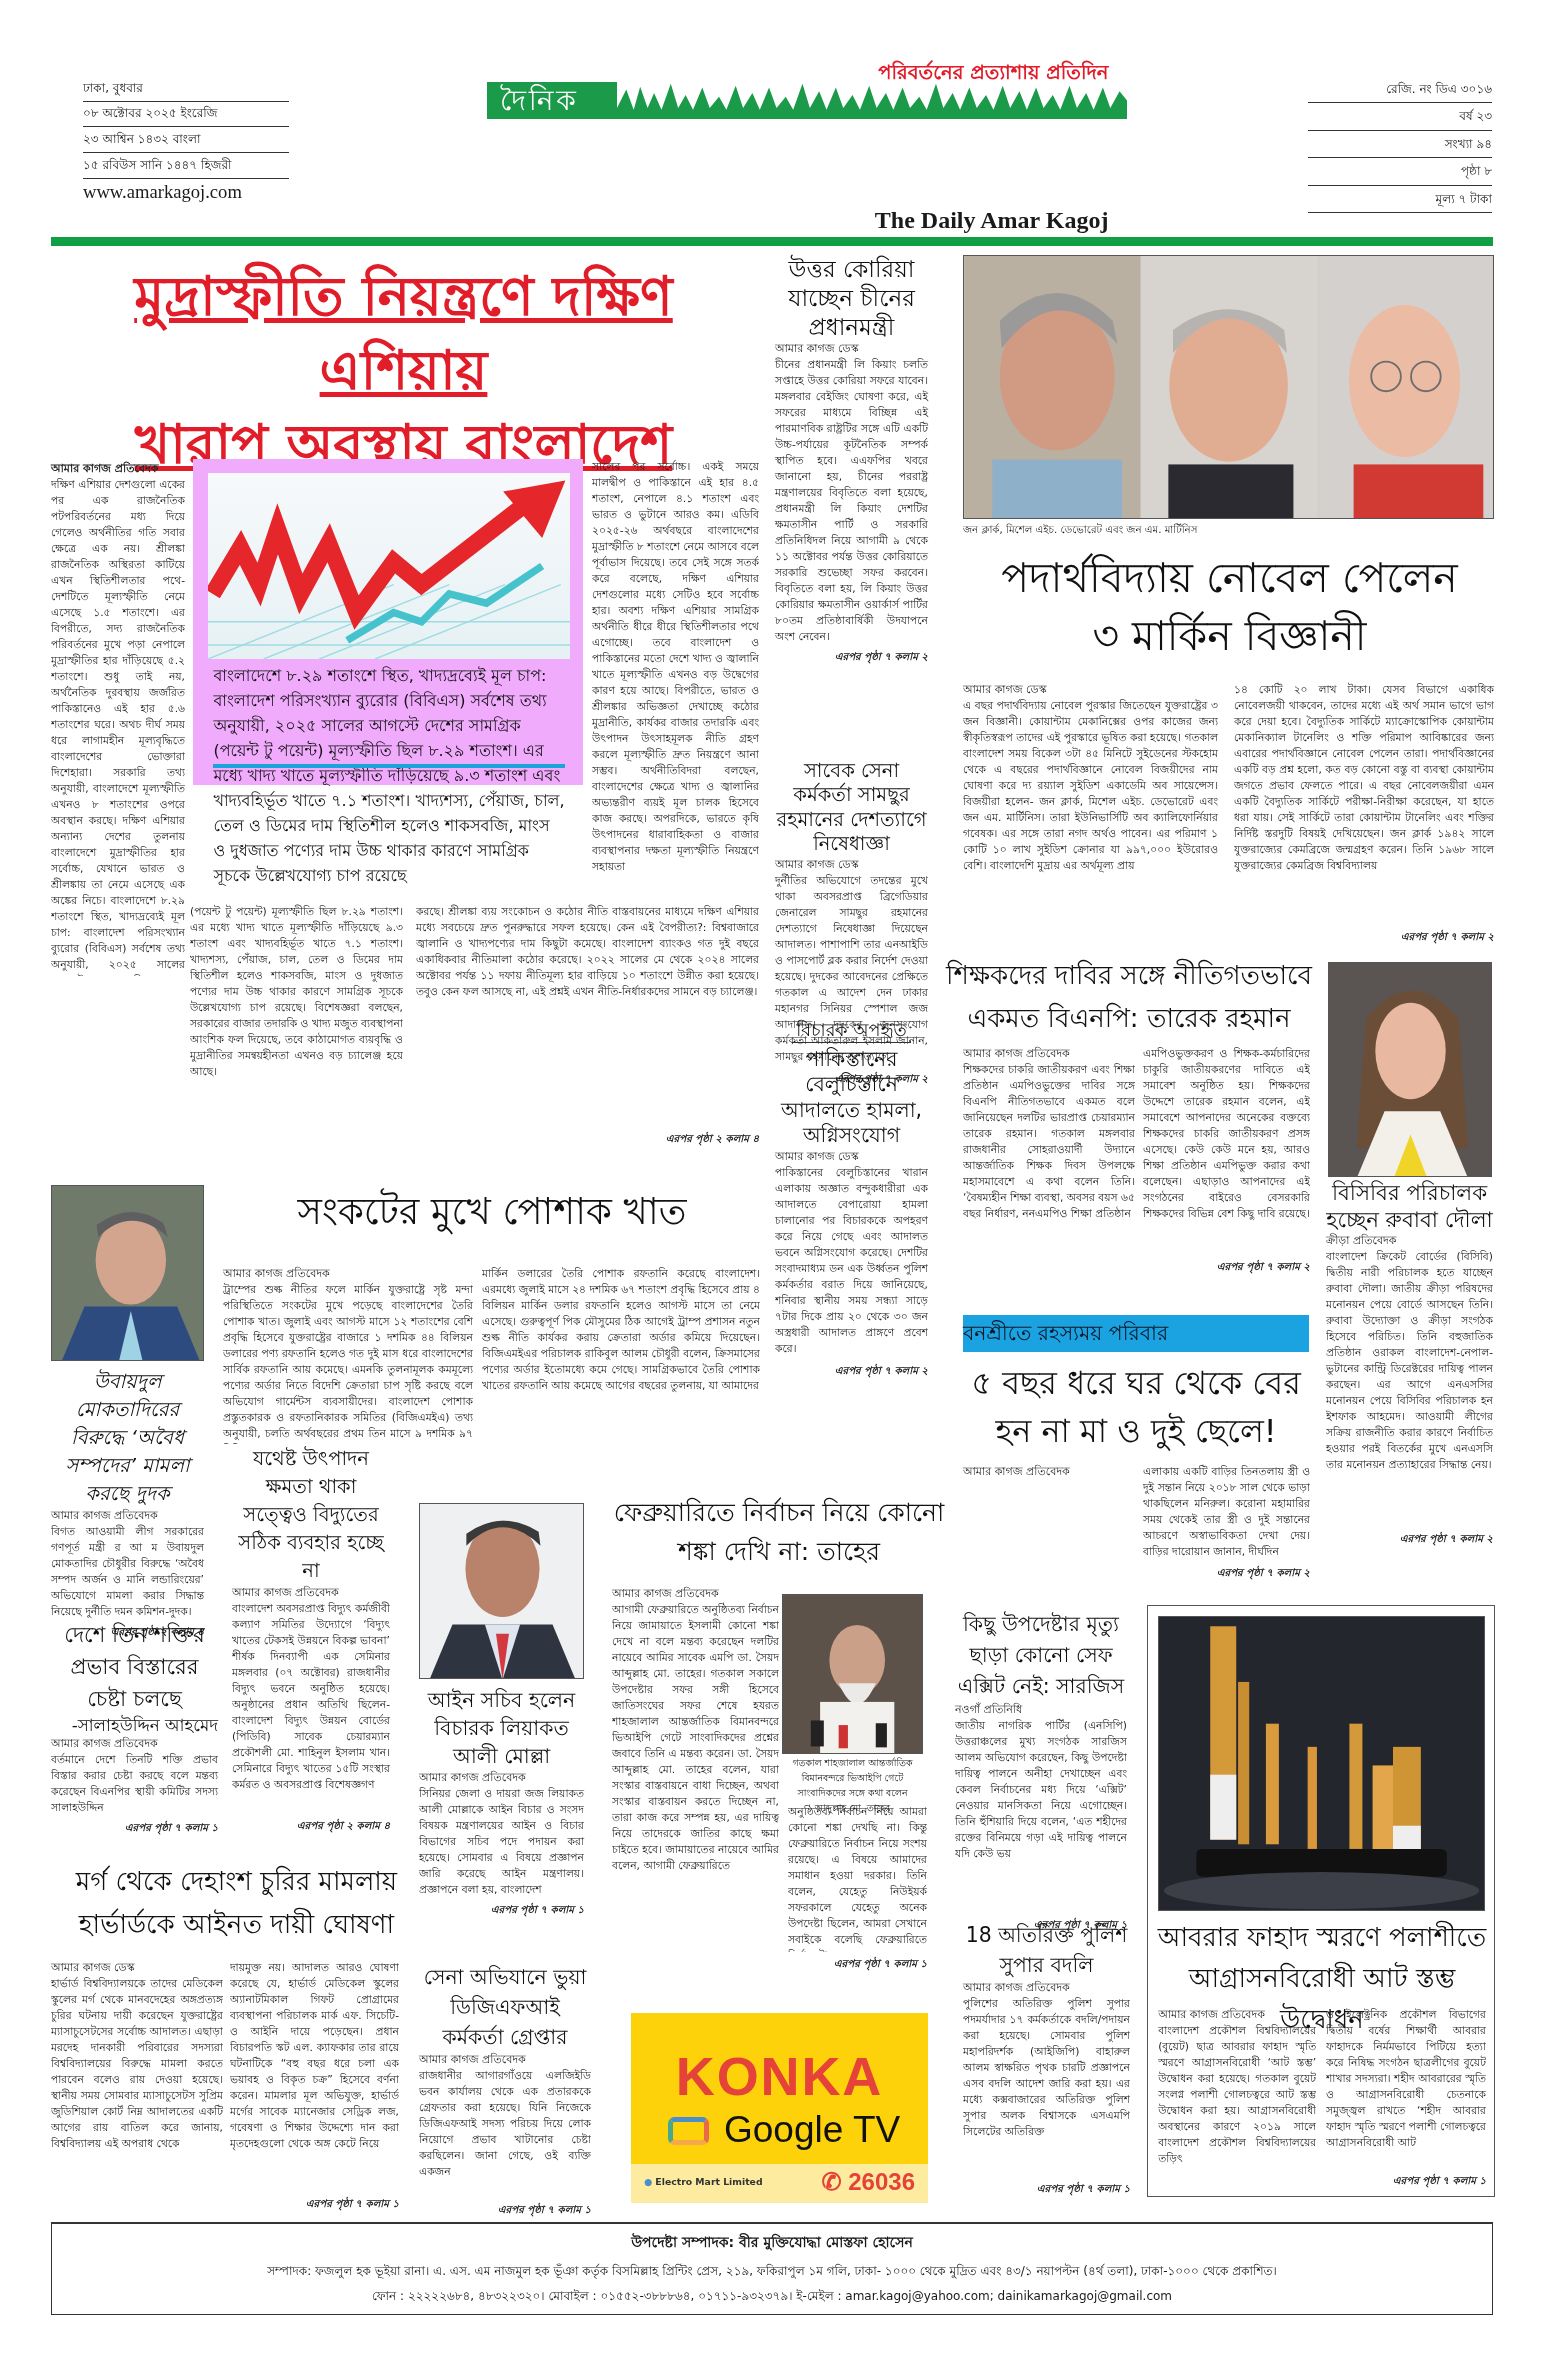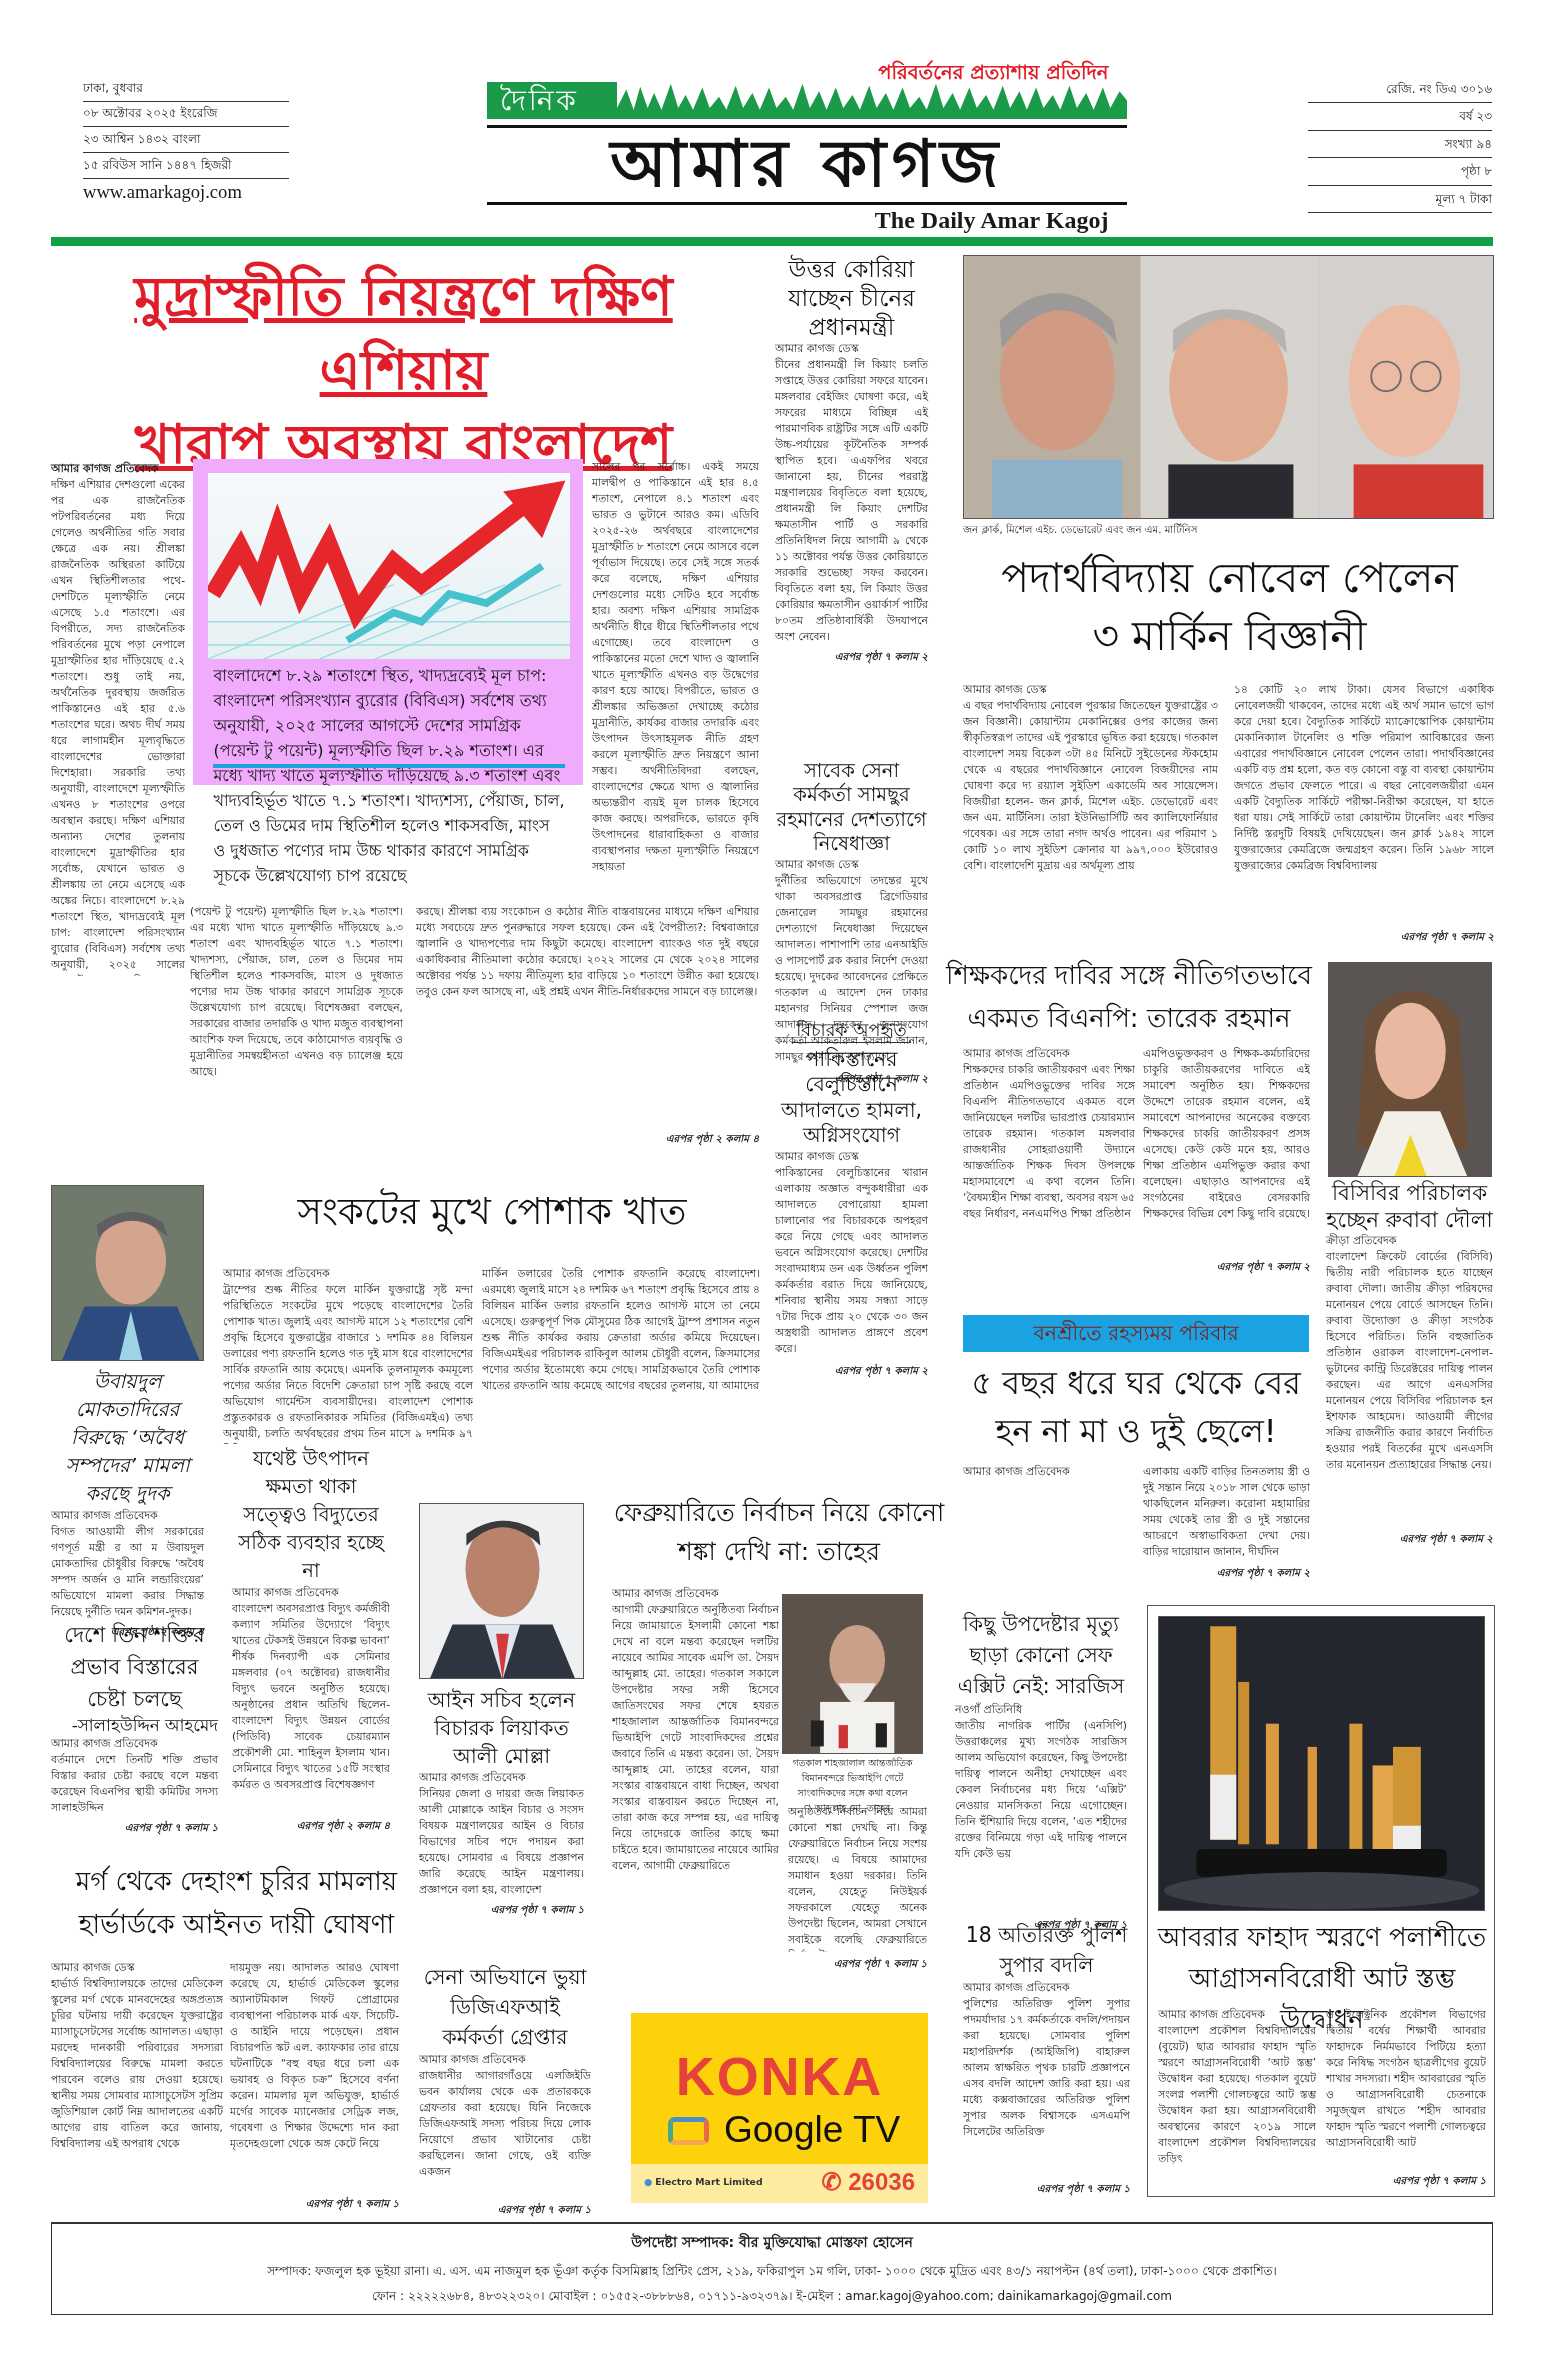--- a/index.html
+++ b/index.html
@@ -27,21 +27,21 @@
 
   
   .lead-hl { left: 51px; top: 260px; width: 705px; color: #e11d2a; font-size: 54px; font-weight: bold; text-align: center; line-height: 74px; text-decoration: underline; }
   .infobox { left: 193px; top: 459px; width: 390px; height: 326px; background: #f0abfc; }
   .chart-img { position: absolute; left: 15px; top: 14px; width: 362px; height: 186px; background: linear-gradient(180deg,#f7f9fb,#e6f1f4); }
   .infobox .txt { position: absolute; left: 20.4px; top: 204px; width: 352px; font-size: 16px; line-height: 25px; color: #111; }
   .infobox .blue { position: absolute; left: 20.4px; bottom: 16.7px; width: 352px; height: 4.6px; background: #1aa3dd; }
 
   .photo { background: #b7b0a6; border: 0.9px solid #555; overflow: hidden; }
   .caption { font-size: 10.2px; color: #222; text-align: center; }
-  .blue-banner { background: #1aa3e0; color: #7f1d1d; text-align: center; }
+  .blue-banner { background: #1aa3e0; color: #0f172a; text-align: left; }
   .ad { left: 631px; top: 2013px; width: 297px; height: 190px; background: #fdd20a; }
   .ad .konka { position: absolute; left: 0; top: 32px; width: 100%; text-align: center; font-family: "Liberation Sans", sans-serif; font-weight: bold; font-size: 54px; color: #e5433a; letter-spacing: 1.9px; }
   .ad .gtv { position: absolute; left: 37px; top: 96px; font-family: "Liberation Sans", sans-serif; font-size: 37px; color: #111; }
   .ad .gtv-icon { position: absolute; left: 37px; top: 104px; width: 41px; height: 28px; border: 5.6px solid #4c8ec9; border-right-color: #e96a4a; border-bottom-color: #f6a94b; border-left-color: #4aa88a; border-radius: 6.5px; }
   .ad .foot { position: absolute; left: 0; bottom: 0; width: 100%; height: 39px; background: #fdeca0; }
   .ad .em { position: absolute; left: 13px; top: 12px; font-size: 9.3px; font-weight: bold; color: #333; }
   .ad .phone { position: absolute; right: 13px; top: 3.7px; font-family: "Liberation Sans", sans-serif; font-weight: bold; font-size: 24px; color: #e5433a; }
 
   .footer { left: 51px; top: 2222px; width: 1442px; height: 93px; border: 1.9px solid #333; border-top-width: 2.8px; text-align: center; }
   .footer .l1 { font-size: 14px; font-weight: bold; margin-top: 7.4px; }
@@ -58,21 +58,20 @@
   <div>১৫ রবিউস সানি ১৪৪৭ হিজরী</div>
   <div class="web">www.amarkagoj.com</div>
 </div>
 
 <div class="abs logo-wrap">
   <div class="tagline">পরিবর্তনের প্রত্যাশায় প্রতিদিন</div>
   <div class="dainik-band">দৈনিক</div>
   <svg class="grass" viewBox="0 0 550 40" preserveAspectRatio="none">
     <path d="M0,40 L0,28 L10,8 L18,30 L25,5 L33,28 L40,12 L48,30 L58,2 L66,28 L74,14 L82,30 L92,6 L100,28 L110,16 L118,30 L128,4 L136,28 L146,12 L154,30 L164,6 L172,28 L182,16 L190,30 L200,2 L208,28 L218,10 L226,30 L236,6 L244,28 L254,14 L262,30 L272,4 L280,28 L290,12 L298,30 L308,6 L316,28 L326,16 L334,30 L344,2 L352,28 L362,12 L370,30 L380,6 L388,28 L398,14 L406,30 L416,4 L424,28 L434,10 L442,30 L452,6 L460,28 L470,14 L478,30 L488,4 L496,28 L506,12 L514,30 L524,6 L532,28 L542,10 L550,20 L550,40 Z" fill="#1b9a4a"></path>
   </svg>
-  <div class="logo-main">আমার কাগজ</div>
   <div class="logo-en">The Daily Amar Kagoj</div>
 </div>
 
 <div class="abs meta-right">
   <div>রেজি. নং ডিএ ৩০১৬</div>
   <div>বর্ষ ২৩</div>
   <div>সংখ্যা ৯৪</div>
   <div>পৃষ্ঠা ৮</div>
   <div>মূল্য ৭ টাকা</div>
 </div>

